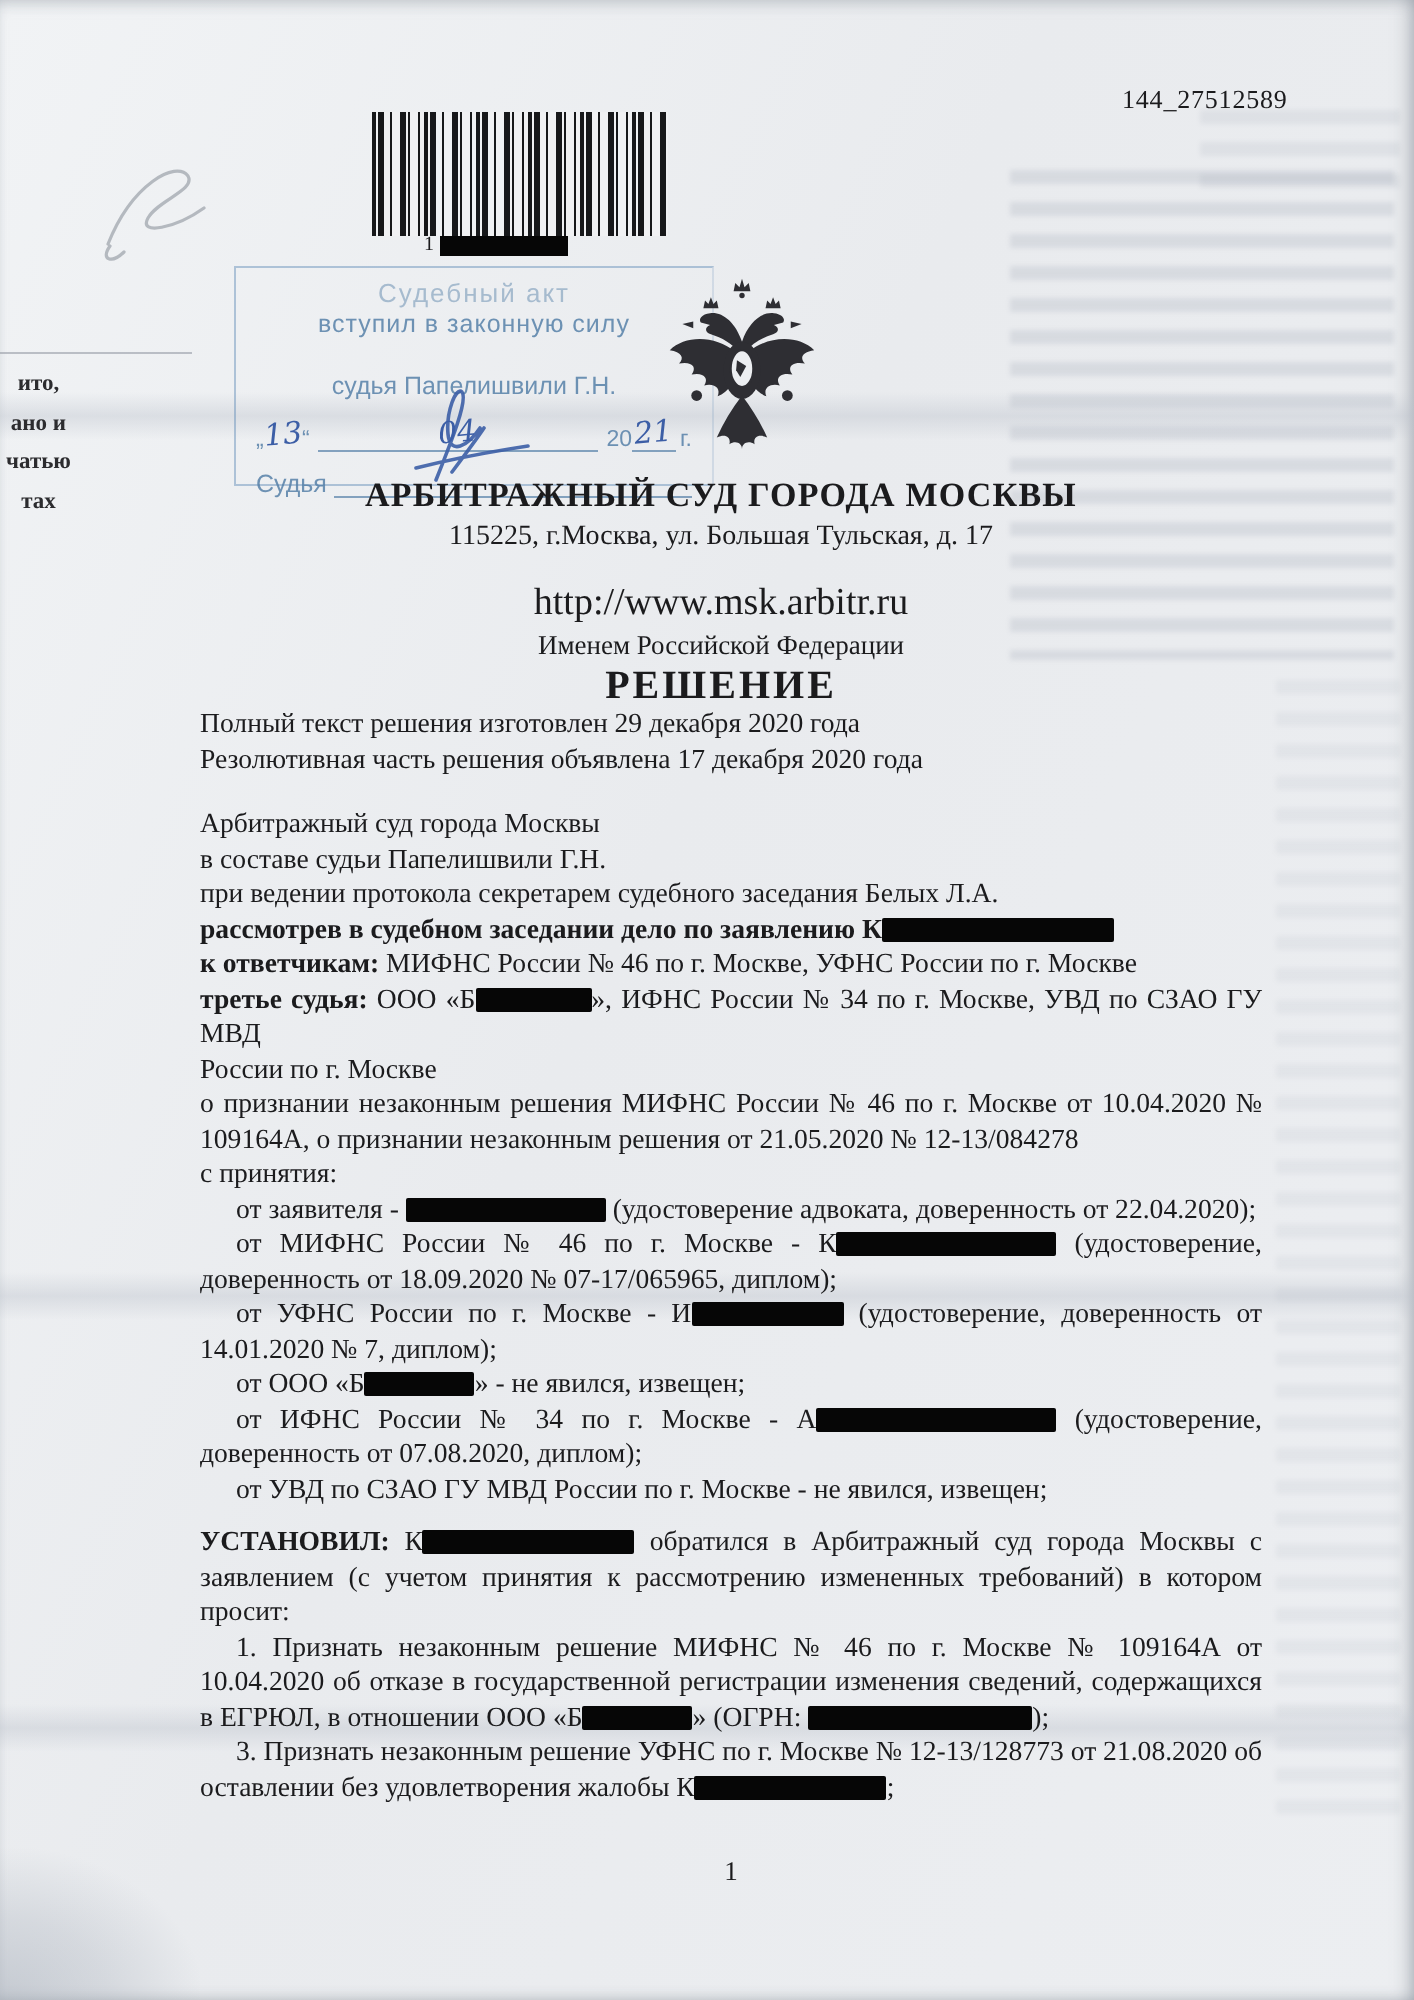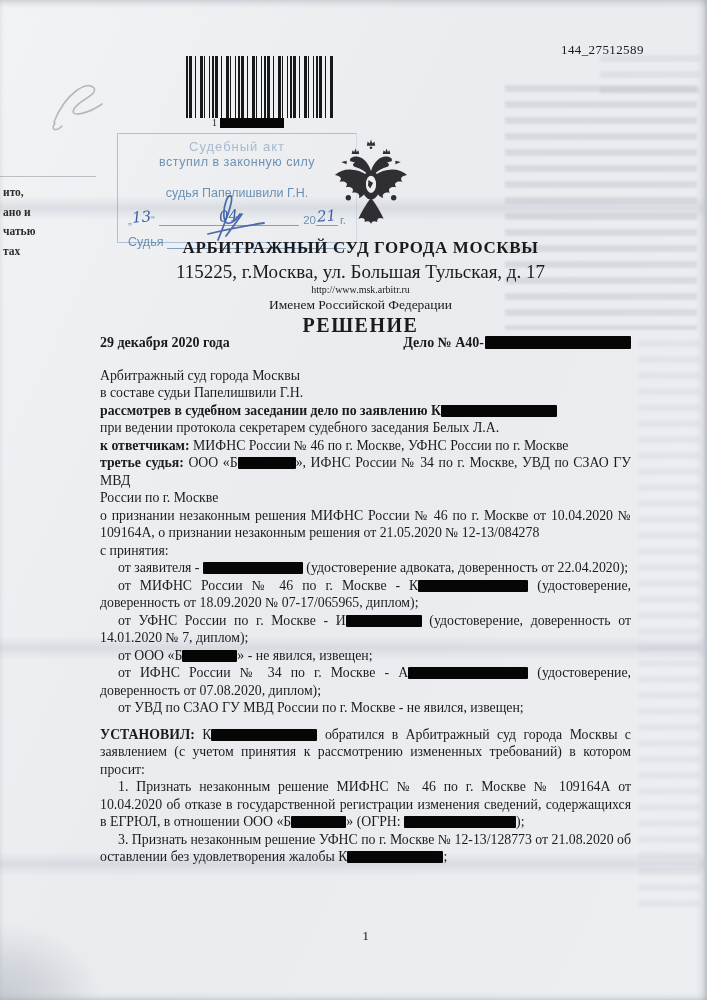--- a/index.html
+++ b/index.html
@@ -32,28 +32,28 @@
   .stamp .l2{font-size:12.5px;letter-spacing:.5px;margin-top:1px;}
   .stamp .l3{font-size:12.5px;margin-top:17px;}
   .stamp-date{display:flex;align-items:flex-end;margin:7px 10px 0;font-size:11.5px;}
   .stamp-date .seg{border-bottom:1px solid rgba(86,128,168,.7);text-align:center;}
   .hand{font-family:"DejaVu Serif",serif;font-style:italic;color:#3c5ea6;font-size:15px;filter:none;display:inline-block;transform:rotate(-5deg);}
   .stamp-judge{display:flex;align-items:flex-end;margin:9px 10px 0;font-size:12.5px;}
   .stamp-judge .line{flex:1;border-bottom:1px solid rgba(86,128,168,.7);margin-left:4px;}
   .signature{position:absolute;left:86px;top:56px;pointer-events:none;}
   
   .edge-line{position:absolute;left:0;top:176px;width:96px;height:1px;background:rgba(142,148,158,.55);}
-  .edge-frag{position:absolute;left:3px;top:183px;font-size:11.5px;font-weight:bold;line-height:19.5px;color:#2c2c2f;}
+  .edge-frag{position:absolute;left:3px;top:183px;font-size:11.5px;font-weight:bold;line-height:19.5px;color:#2c2c2f;text-align:center;}
   
   .coat{position:absolute;left:329px;top:137px;}
   
   .header-block{position:absolute;left:88px;top:238px;width:545px;text-align:center;}
   .court-name{font-weight:bold;font-size:17px;letter-spacing:.6px;}
-  .address{font-size:19px;margin-top:3px;}
-  .url{font-size:10px;margin-top:1px;}
+  .address{font-size:14px;margin-top:3px;}
+  .url{font-size:19px;margin-top:14px;}
   .in-name{font-weight:normal;font-size:13.5px;margin-top:2px;}
   .doc-type{font-weight:bold;font-size:20px;letter-spacing:1.5px;margin-top:1px;text-align:center;}
   
   .column{position:absolute;left:100px;top:334px;width:531px;font-size:13.8px;line-height:17.5px;}
   .date-row{display:flex;justify-content:space-between;align-items:center;font-weight:bold;font-size:14px;}
   .case-cell{display:flex;align-items:center;gap:1px;}
   .case-redact{width:146px;height:13px;vertical-align:-1px;}
   .intro{margin-top:19px;}
   .intro p{margin:0;}
   .paras{margin-top:15px;}
@@ -142,32 +142,29 @@
 
   <div class="header-block">
     <div class="court-name">АРБИТРАЖНЫЙ СУД ГОРОДА МОСКВЫ</div>
     <div class="address">115225, г.Москва, ул. Большая Тульская, д. 17</div>
     <div class="url">http://www.msk.arbitr.ru</div>
     <div class="in-name">Именем Российской Федерации</div>
     <div class="doc-type">РЕШЕНИЕ</div>
   </div>
 
   <div class="column">
-    <div class="date-row">
-      <span>29 декабря 2020 года</span>
-      <span class="case-cell">
-        <span>Дело № А40-</span>
-          <span class="redact case-redact"></span>
-      </span>
+    <div class="intro">
+      <p>Полный текст решения изготовлен 29 декабря 2020  года</p>
+      <p>Резолютивная часть решения объявлена 17 декабря 2020  года</p>
     </div>
     <div class="paras">
         <p class="para"><span>Арбитражный суд города Москвы</span></p>
         <p class="para"><span>в составе судьи Папелишвили Г.Н.</span></p>
+        <p class="para"><span>при ведении протокола секретарем судебного заседания Белых Л.А.</span></p>
         <p class="para"><span class="bold">рассмотрев в судебном заседании дело по заявлению К</span><span class="redact" style="width: 116px;"></span></p>
-        <p class="para"><span>при ведении протокола секретарем судебного заседания Белых Л.А.</span></p>
         <p class="para"><span class="bold">к ответчикам:</span><span> МИФНС России № 46 по г. Москве, УФНС России по г. Москве</span></p>
         <p class="para"><span class="bold">третье судья:</span><span> ООО «Б</span><span class="redact" style="width: 58px;"></span><span>», ИФНС России № 34 по г. Москве, УВД по СЗАО ГУ МВД</span></p>
         <p class="para"><span>России по г. Москве</span></p>
         <p class="para"><span>о признании незаконным решения МИФНС России № 46 по г. Москве от 10.04.2020 № 109164А, о признании незаконным решения от 21.05.2020 № 12-13/084278</span></p>
         <p class="para"><span>с принятия:</span></p>
         <p class="para indent"><span>от заявителя - </span><span class="redact" style="width: 100px;"></span><span> (удостоверение адвоката, доверенность от 22.04.2020);</span></p>
         <p class="para indent"><span>от МИФНС России № 46 по г. Москве - К</span><span class="redact" style="width: 110px;"></span><span> (удостоверение, доверенность от 18.09.2020 № 07-17/065965, диплом);</span></p>
         <p class="para indent"><span>от УФНС России по г. Москве - И</span><span class="redact" style="width: 76px;"></span><span> (удостоверение, доверенность от 14.01.2020 № 7, диплом);</span></p>
         <p class="para indent"><span>от ООО «Б</span><span class="redact" style="width: 55px;"></span><span>» - не явился, извещен;</span></p>
         <p class="para indent"><span>от ИФНС России № 34 по г. Москве - А</span><span class="redact" style="width: 120px;"></span><span> (удостоверение, доверенность от 07.08.2020, диплом);</span></p>

